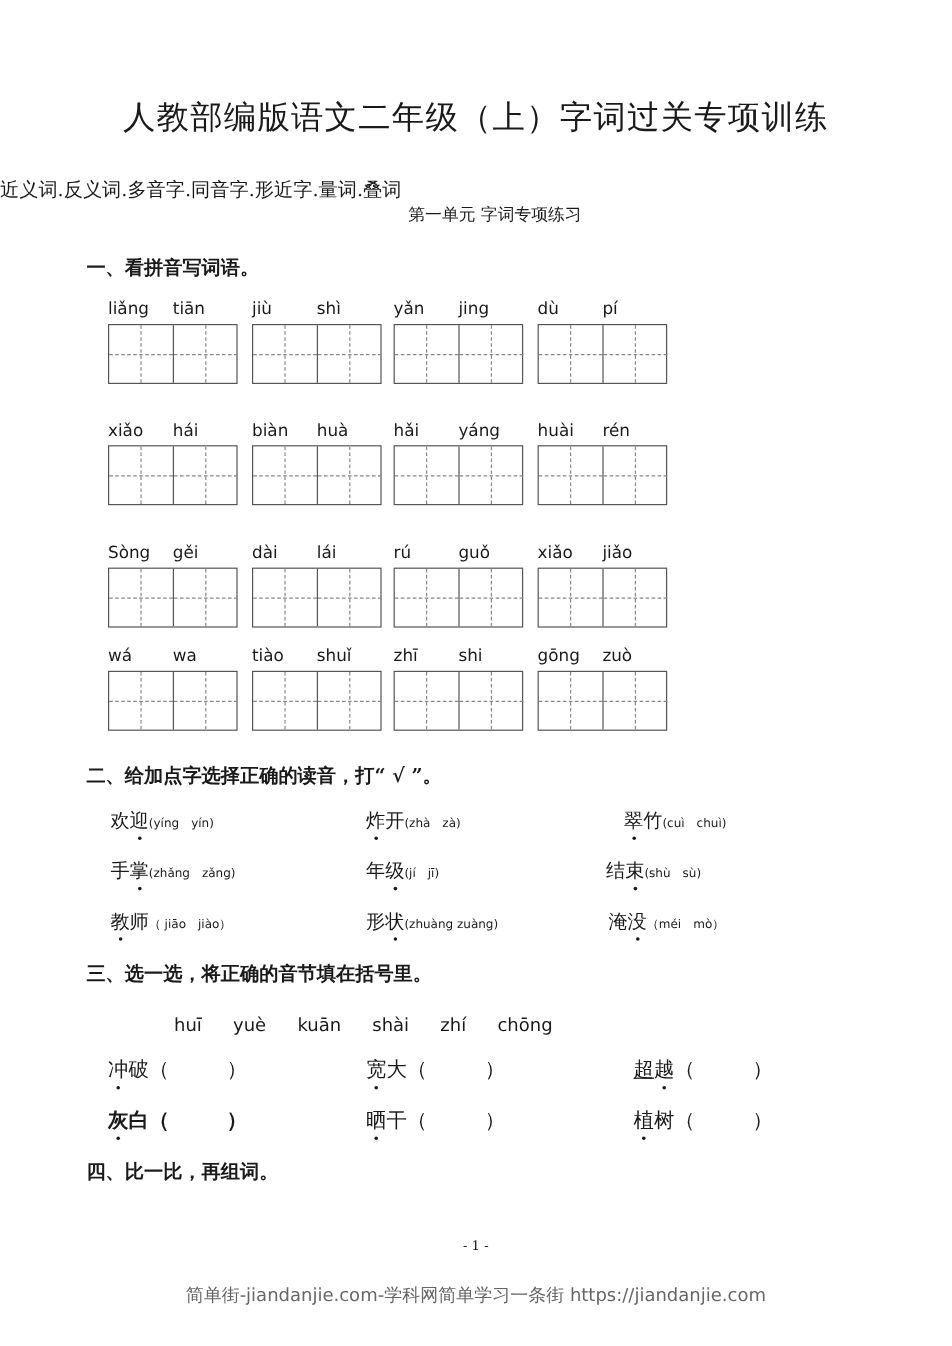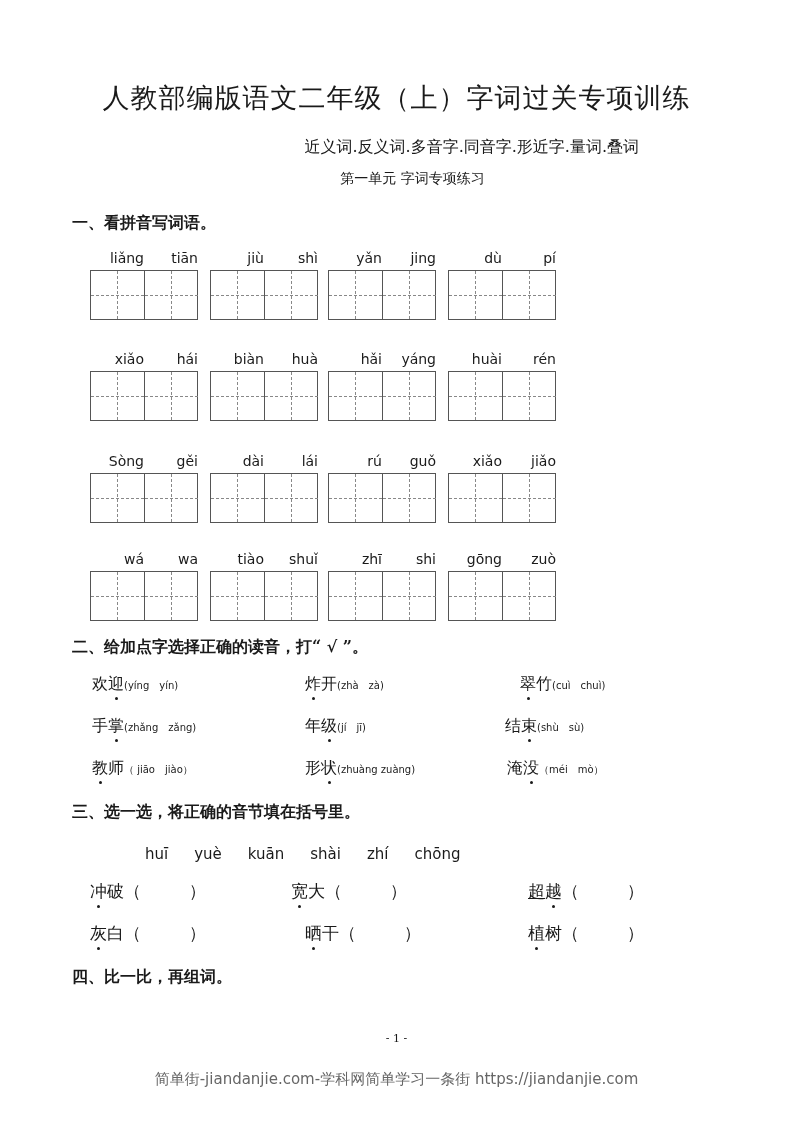--- a/index.html
+++ b/index.html
@@ -1,29 +1,29 @@
 <!DOCTYPE html>
 <html><head>
 <meta charset="utf-8">
 <style>
   html, body { margin: 0; padding: 0; background: #ffffff; }
   body { width: 793px; height: 1122px; position: relative; overflow: hidden; color: #1a1a1a; }
   .serif { font-family: "DejaVu Serif", "Liberation Serif", serif; }
   .abs { position: absolute; }
 
   .title { left: 0; width: 793px; top: 80px; text-align: center; font-size: 27px; letter-spacing: 1px; }
-  .subtitle { left: 0; width: 639px; top: 137px; text-align: right; font-size: 16px; }
+  .subtitle { left: 0; width: 639px; top: 148px; text-align: left; font-size: 16px; }
   .unit-title { left: 0; width: 793px; top: 170px; text-align: center; font-size: 14px; padding-left: 16px; }
 
   .section-head { left: 72px; font-size: 16px; font-weight: bold; }
 
   .grid-row { left: 90px; width: 470px; height: 70px; }
   .group { position: absolute; top: 0; width: 108px; }
   .pinyin-row { position: absolute; top: 0; left: 0; width: 108px; height: 18px; }
-  .pinyin { position: absolute; top: 0; width: 54px; text-align: right; font-size: 14px; font-family: "DejaVu Sans", "Liberation Sans", sans-serif; }
+  .pinyin { position: absolute; top: 0; width: 54px; text-align: left; font-size: 14px; font-family: "DejaVu Sans", "Liberation Sans", sans-serif; }
   .pinyin.p0 { left: 0; }
   .pinyin.p1 { left: 54px; }
   .boxes { position: absolute; top: 20px; left: 0; width: 106px; height: 48px; border: 1px solid #555; display: flex; }
   .cell { position: relative; width: 53px; height: 48px; }
   .cell + .cell { border-left: 1px solid #555; }
   .cell::before { content: ""; position: absolute; left: 26px; top: 0; height: 48px; border-left: 1px dashed #888; }
   .cell::after { content: ""; position: absolute; top: 24px; left: 0; width: 53px; border-top: 1px dashed #888; }
 
   .q2-item { font-size: 16px; white-space: nowrap; }
   .q2-word { font-family: "DejaVu Serif", "Liberation Serif", serif; }
@@ -171,21 +171,21 @@
         <span class="pinyin p0">xiǎo</span>
         <span class="pinyin p1">jiǎo</span>
       </div>
       <div class="boxes">
         <div class="cell"></div>
         <div class="cell"></div>
       </div>
     </div>
 </div>
 
-<div class="abs grid-row" style="top:551px;">
+<div class="abs grid-row" style="top:539px;">
   <div class="group" style="left:0;">
       <div class="pinyin-row">
         <span class="pinyin p0">wá</span>
         <span class="pinyin p1">wa</span>
       </div>
       <div class="boxes">
         <div class="cell"></div>
         <div class="cell"></div>
       </div>
     </div>
@@ -235,23 +235,23 @@
 <div class="abs q2-item" style="left:305px; top:758px;text-align:right;"><span class="q2-word">形</span><span class="q2-word dot">状</span><span class="q2-word"></span><span class="q2-opts">(zhuàng zuàng)</span></div>
 <div class="abs q2-item" style="left:507px; top:758px;"><span class="q2-word">淹</span><span class="q2-word dot">没</span><span class="q2-word"></span><span class="q2-opts">（méi　mò）</span></div>
 
 <div class="abs section-head serif" style="top:802px;">三、选一选，将正确的音节填在括号里。</div>
 
 <div class="abs q3-options">
   <span>huī</span><span>yuè</span><span>kuān</span><span>shài</span><span>zhí</span><span>chōng</span>
 </div>
 
 <div class="abs q3-item" style="left:90px; top:880px;"><span></span><span class="dot">冲</span><span>破</span><span class="paren">（</span><span class="paren-gap"></span><span class="paren">）</span></div>
-<div class="abs q3-item" style="left:291px; top:880px;"><span></span><span class="dot">宽</span><span>大</span><span class="paren">（</span><span class="paren-gap"></span><span class="paren">）</span></div>
+<div class="abs q3-item" style="left:305px; top:880px;"><span></span><span class="dot">宽</span><span>大</span><span class="paren">（</span><span class="paren-gap"></span><span class="paren">）</span></div>
 <div class="abs q3-item" style="left:528px; top:880px;text-decoration:underline;"><span>超</span><span class="dot">越</span><span></span><span class="paren">（</span><span class="paren-gap"></span><span class="paren">）</span></div>
 
-<div class="abs q3-item" style="left:90px; top:922px;"><span></span><span class="dot">灰</span><span>白</span><span class="paren">（</span><span class="paren-gap"></span><span class="paren">）</span></div>
+<div class="abs q3-item" style="left:90px; top:922px;font-weight:bold;"><span></span><span class="dot">灰</span><span>白</span><span class="paren">（</span><span class="paren-gap"></span><span class="paren">）</span></div>
 <div class="abs q3-item" style="left:305px; top:922px;"><span></span><span class="dot">晒</span><span>干</span><span class="paren">（</span><span class="paren-gap"></span><span class="paren">）</span></div>
 <div class="abs q3-item" style="left:528px; top:922px;"><span></span><span class="dot">植</span><span>树</span><span class="paren">（</span><span class="paren-gap"></span><span class="paren">）</span></div>
 
 <div class="abs section-head serif" style="top:967px;">四、比一比，再组词。</div>
 
 <div class="abs page-num serif">- 1 -</div>
 <div class="abs footer">简单街-jiandanjie.com-学科网简单学习一条街 https://jiandanjie.com</div>
 
 </body></html>

